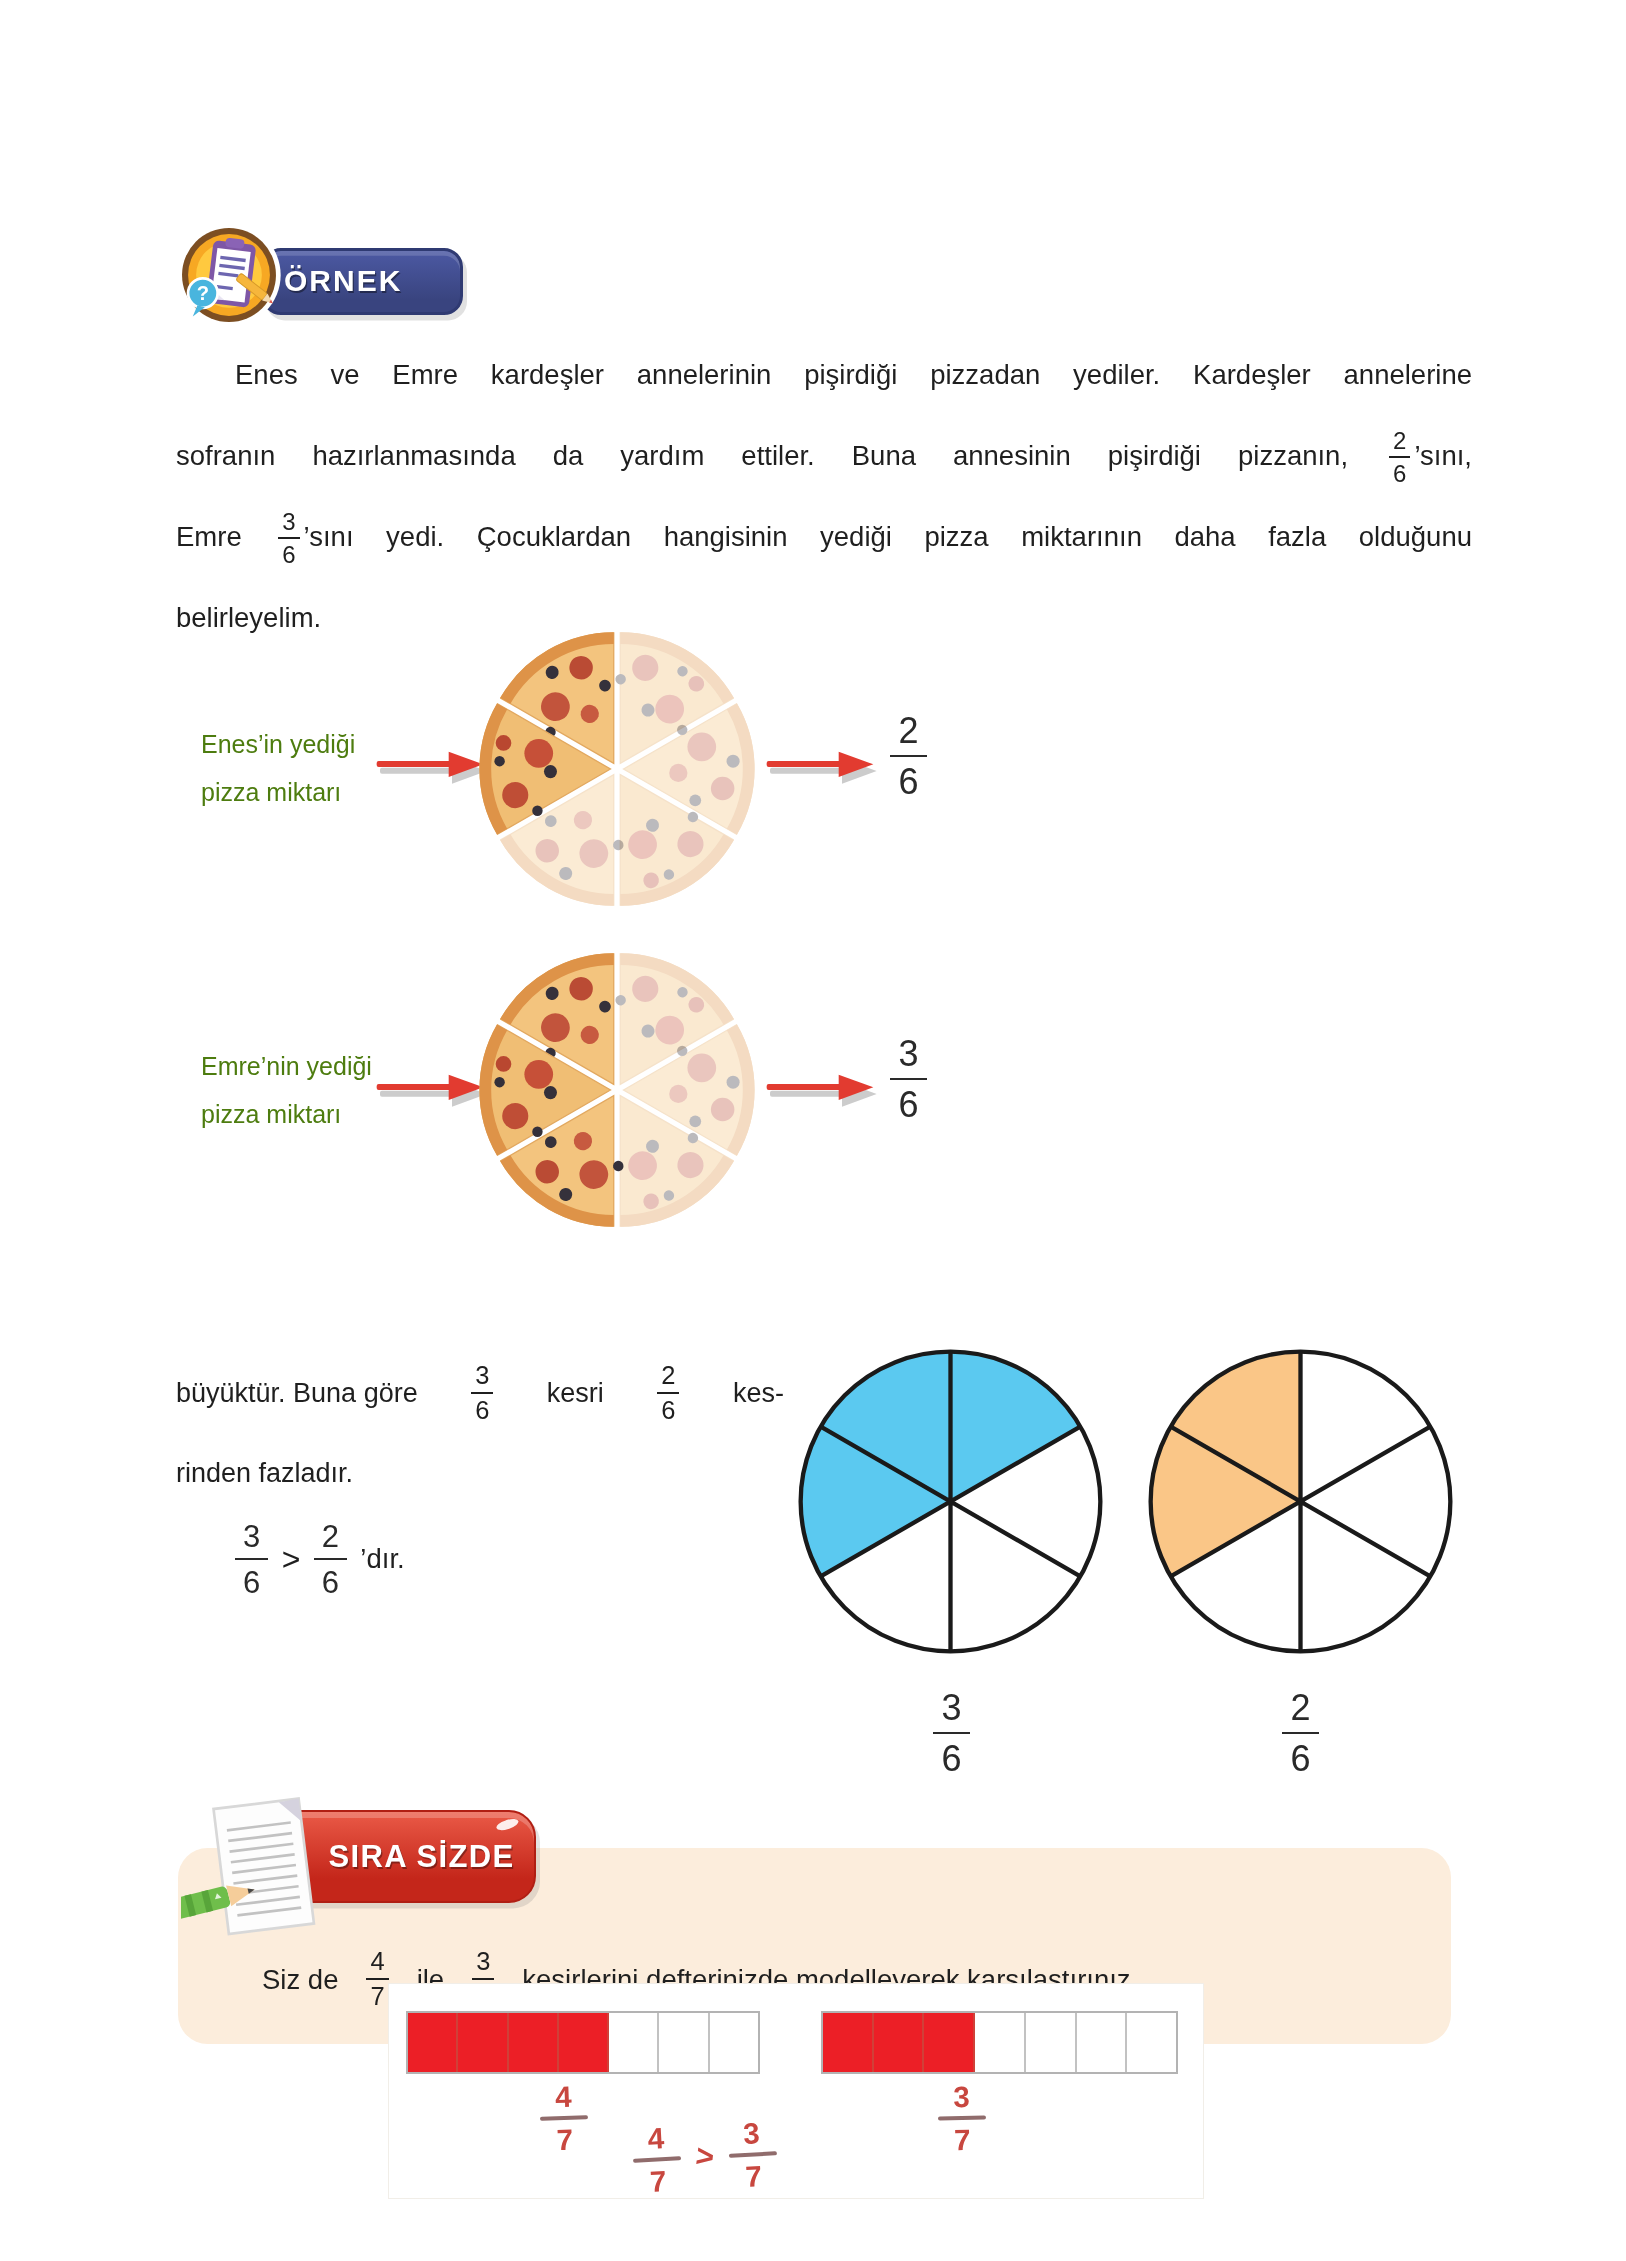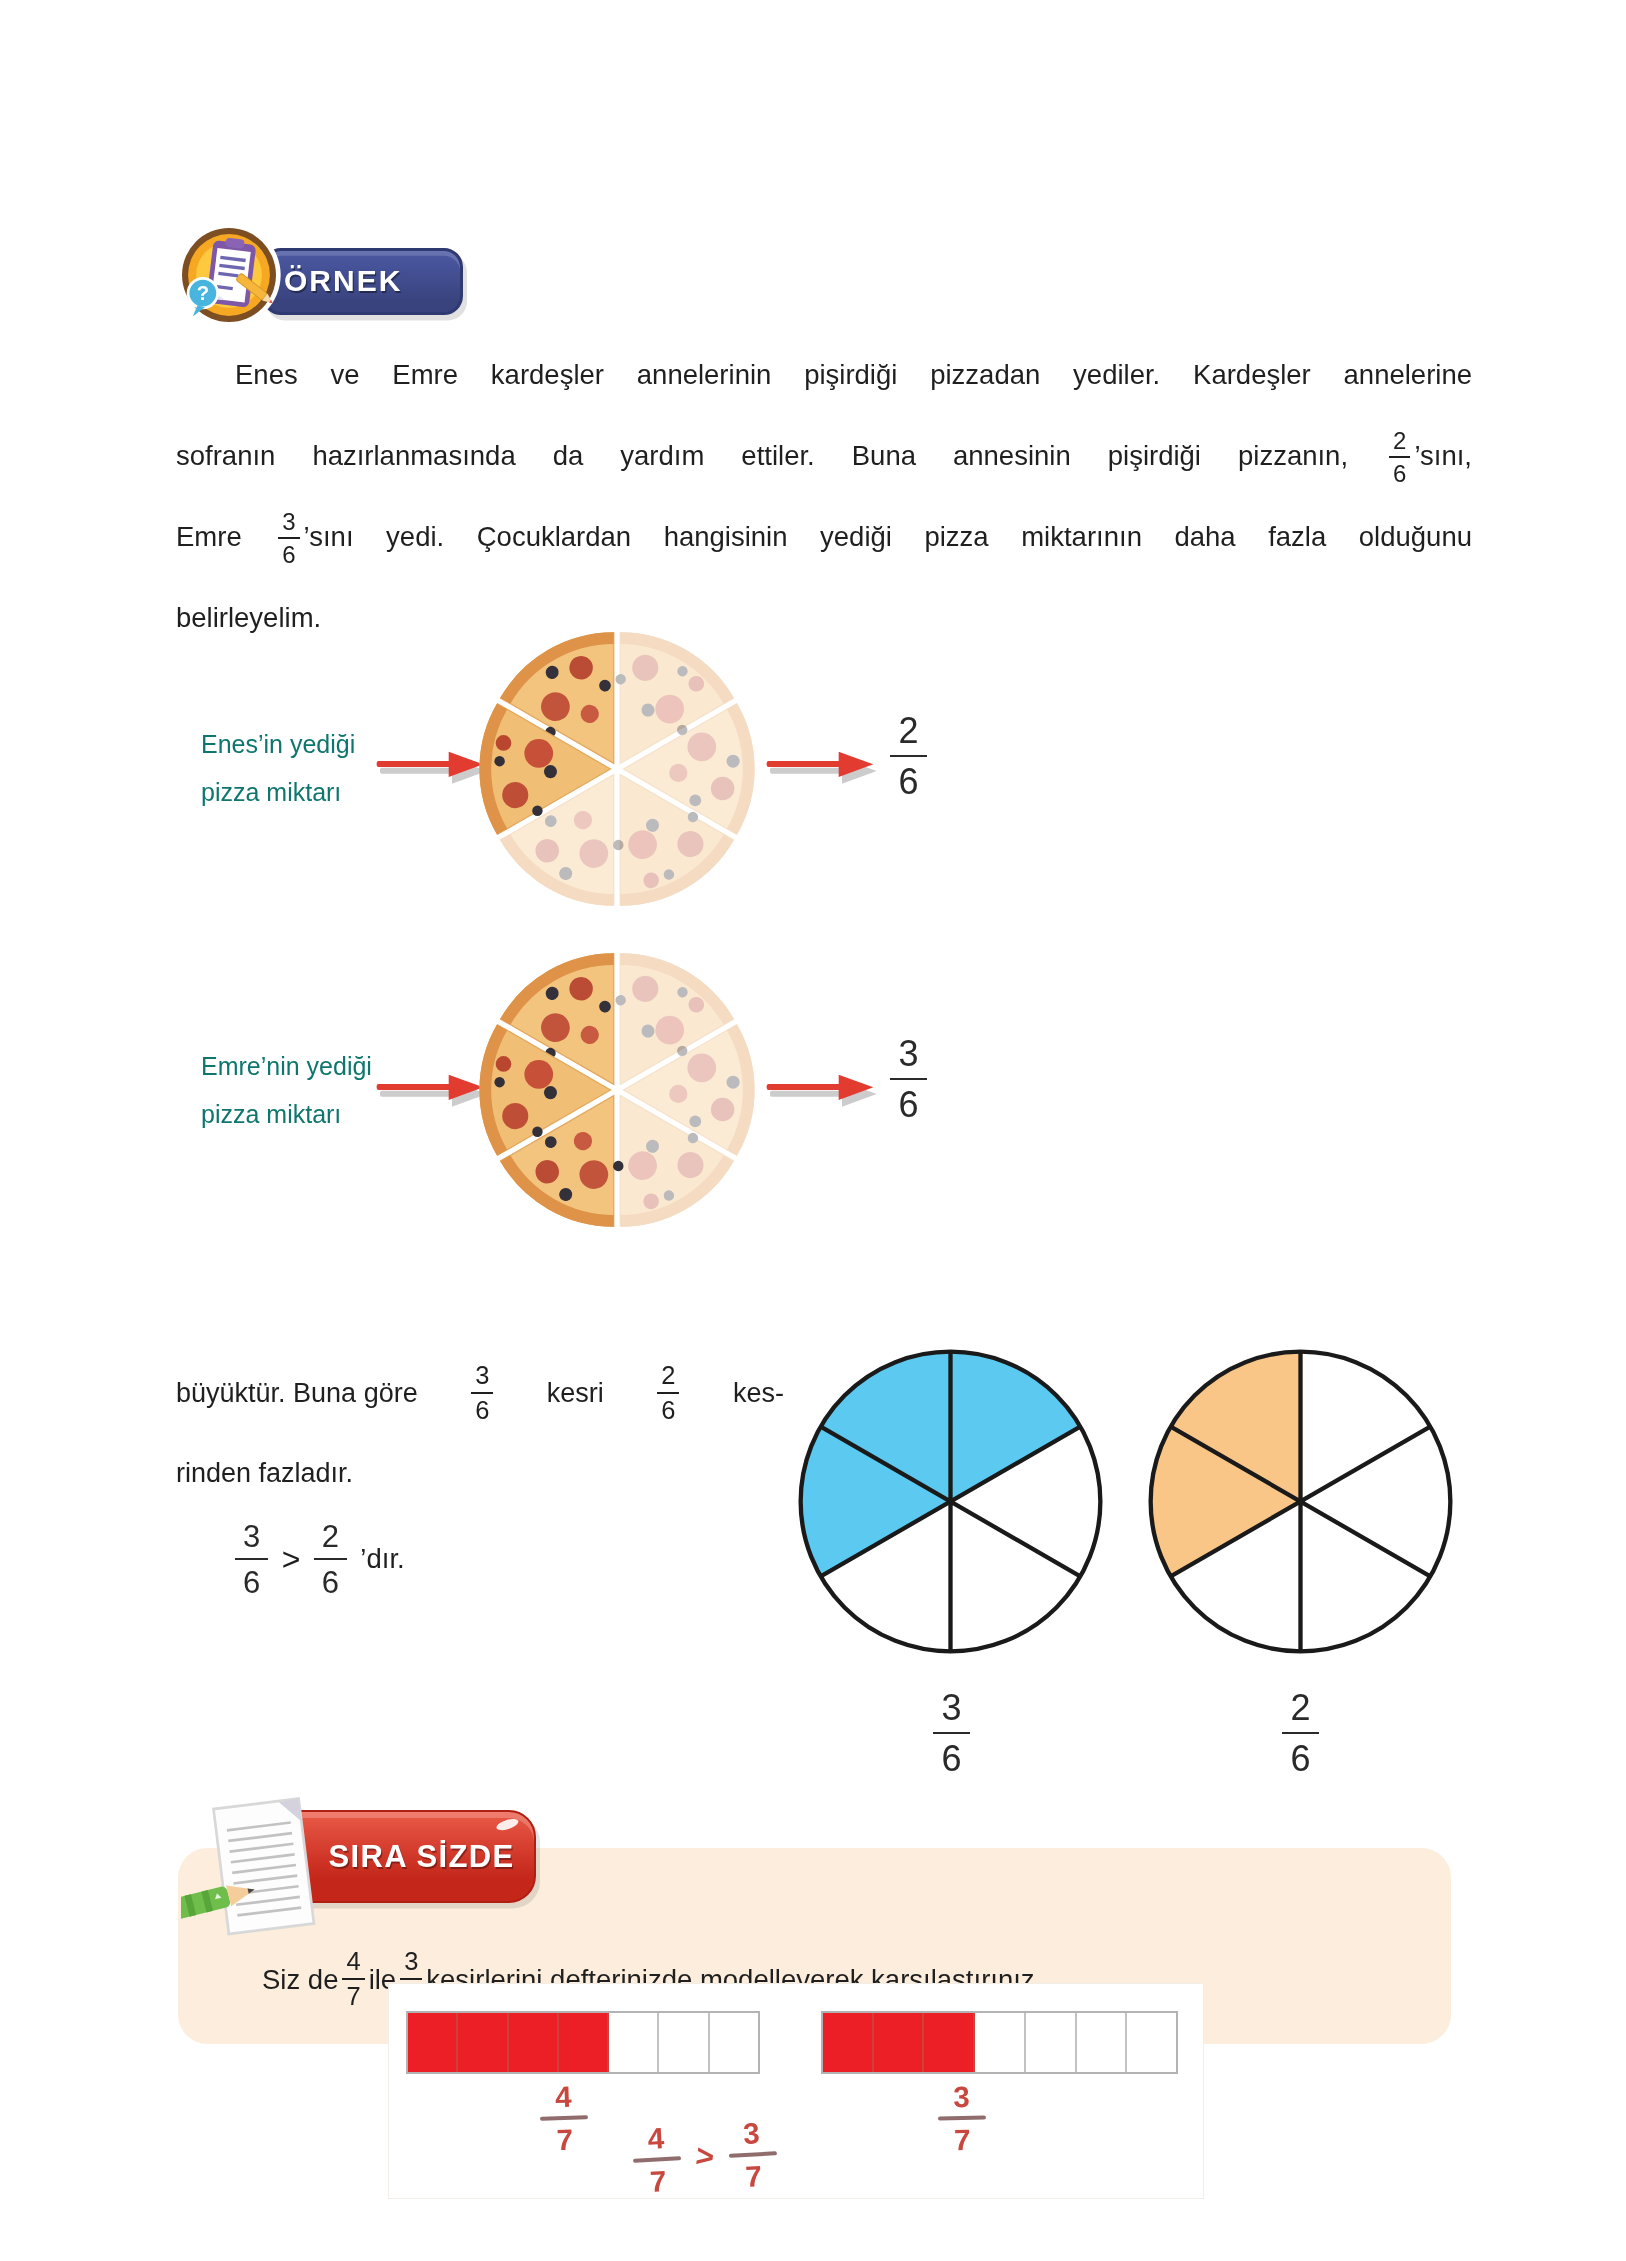--- a/index.html
+++ b/index.html
@@ -24,21 +24,21 @@
   .ornek-pill span{font-size:30px;font-weight:700;color:#ffffff;letter-spacing:2px;
     text-shadow:1.3px 2px 0 rgba(0,0,0,.4);}
   .ornek-icon{position:absolute;left:0;top:0;width:106px;height:106px;}
   
   .problem{position:absolute;left:176px;top:334px;width:1296px;font-size:27.5px;}
   .pline{display:block;line-height:81px;height:81px;text-align:justify;white-space:nowrap;}
   .pline.just{white-space:normal;}
   .pline.just::after{content:"";display:inline-block;width:100%;height:0;}
   .indent{text-indent:59px;}
   
-  .row-label{position:absolute;font-size:25px;line-height:48px;color:#0f766e;}
+  .row-label{position:absolute;font-size:25px;line-height:48px;color:#4d7c0f;}
   .arrow{position:absolute;width:116px;height:36px;}
   .pizza{position:absolute;width:300px;height:300px;}
   .pizza .faded{opacity:.33;}
   .bigfrac{position:absolute;width:81px;display:flex;justify-content:center;}
   
   .explain{position:absolute;left:176px;top:1343px;width:608px;font-size:27px;}
   .eline{display:block;line-height:58px;height:58px;text-align:justify;}
   .eline.just::after{content:"";display:inline-block;width:100%;height:0;}
   .flexline{display:flex;align-items:center;justify-content:space-between;height:101px;}
   .flexline .frac{font-size:25.5px;}
@@ -56,21 +56,21 @@
   .sira-pill{position:absolute;left:91px;top:37px;width:269px;height:93px;border-radius:27px;
     background:linear-gradient(180deg,#ea5a47 0%,#c4261a 75%);
     border:2.7px solid #b01f14;box-shadow:4px 5.4px 0 rgba(120,120,120,.20), inset 0 6px 0 rgba(255,255,255,.22);
     display:flex;align-items:center;justify-content:center;padding-left:40px;box-sizing:border-box;}
   .sira-pill::after{content:"";position:absolute;top:8px;right:14.8px;width:23px;height:9.4px;
     border-radius:50%;background:rgba(255,255,255,.9);transform:rotate(-18deg);}
   .sira-pill span{font-size:31px;font-weight:700;color:#ffffff;letter-spacing:1.3px;
     text-shadow:1.3px 2px 0 rgba(0,0,0,.35);}
   .sira-icon{position:absolute;left:5.4px;top:19px;width:154px;height:154px;}
   .task{position:absolute;left:262px;top:1929px;height:101px;display:flex;align-items:center;
-    gap:0;font-size:27.5px;justify-content:flex-end;}
+    gap:24px;font-size:27.5px;justify-content:flex-end;}
   .task .frac{font-size:25.5px;}
   
   .photo{position:absolute;left:388px;top:1983px;width:814px;height:214px;background:#ffffff;
     border:1.3px solid #f1eee8;}
   .bar{position:absolute;top:2011px;height:63px;display:flex;background:#ffffff;
     border:2.7px solid #b3b3b3;box-sizing:border-box;}
   .bar .cell{flex:1;border-right:2.7px solid #c2c2c2;}
   .bar .cell:last-child{border-right:none;}
   .bar .cell.filled{background:#ec1f26;border-right-color:#d04038;}
   .hfrac{display:flex;flex-direction:column;align-items:center;color:#c8473f;font-weight:700;

